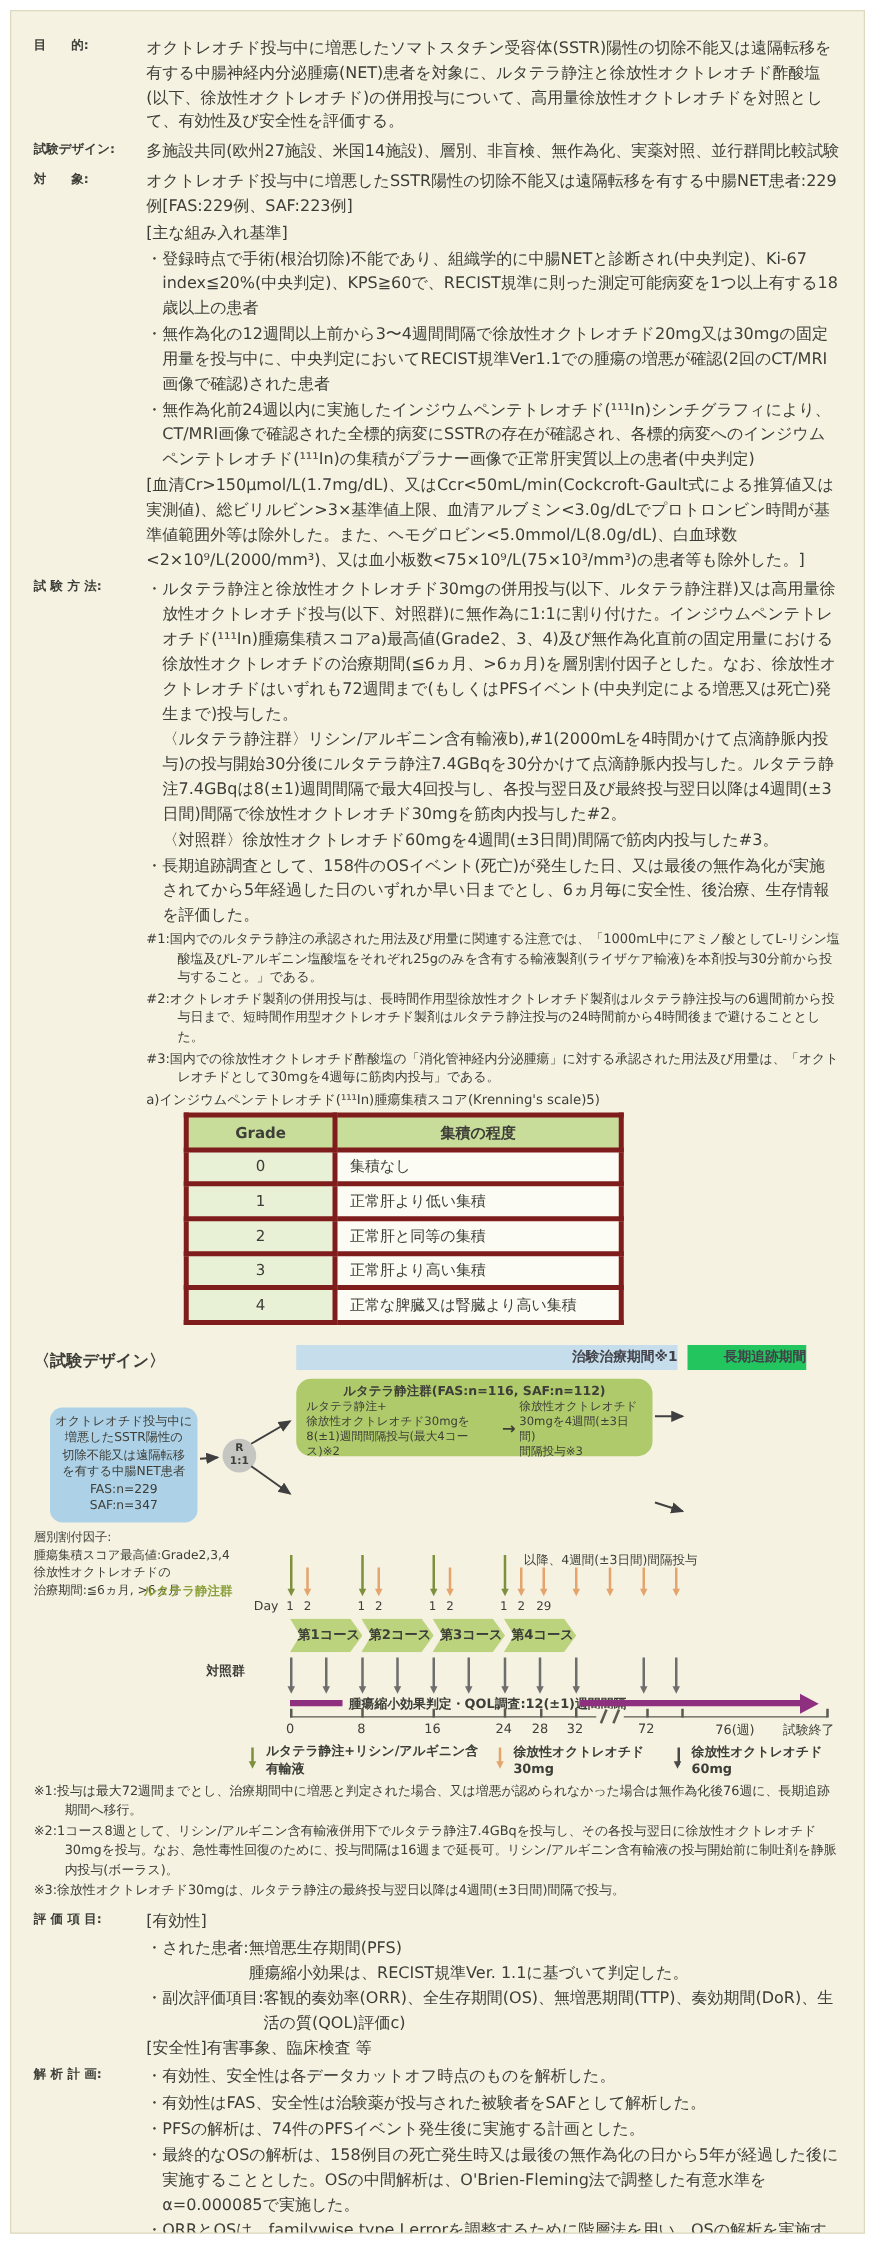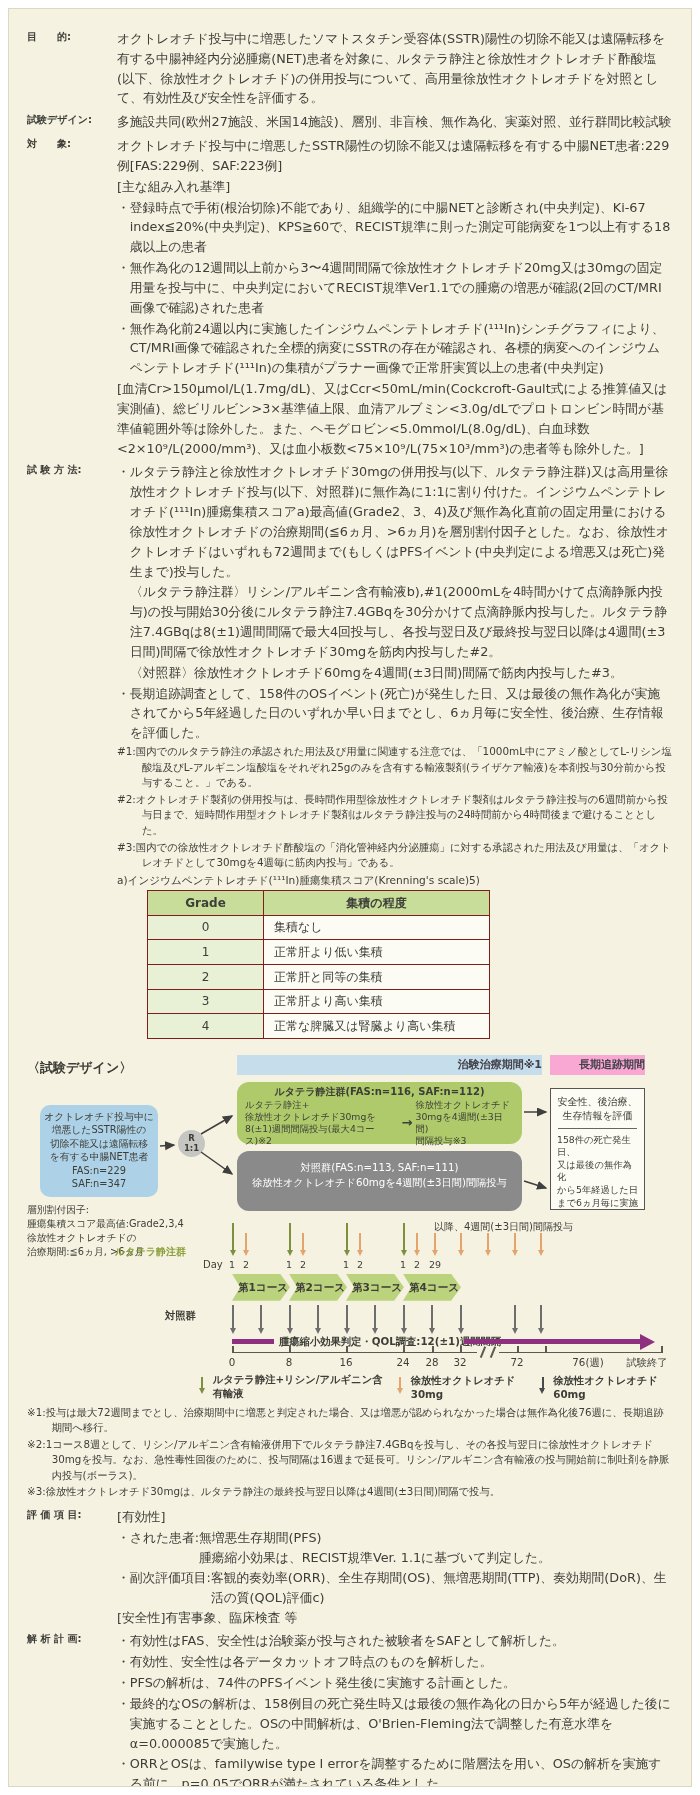--- a/index.html
+++ b/index.html
@@ -8,32 +8,32 @@
          padding:20px 18px 16px 18px;overflow:hidden;}
   .row{display:flex;margin-bottom:3px;}
   .lbl{flex:none;width:90px;font-weight:bold;font-size:10px;line-height:1.55;white-space:pre;}
   .cnt{flex:1;font-size:12.8px;line-height:1.55;}
   .cnt p{margin:0 0 1px 0;}
   .bullet{padding-left:1em;text-indent:-1em;}
   .indent1{padding-left:13px;}
   .fn{font-size:10.4px;line-height:1.5;margin:3px 0 3px 14px;padding-left:2.4em;text-indent:-2.4em;}
   .tblcap{font-size:10.6px;margin:6px 0 4px 14px;}
   table.grade{border-collapse:collapse;margin:2px 0 8px 30px;font-size:12px;}
-  table.grade th,table.grade td{border:1px solid #7f1d1d;padding:2.5px 10px;}
+  table.grade th,table.grade td{border:4px solid #7f1d1d;padding:2.5px 10px;}
   table.grade th{background:#c9dd9b;font-weight:bold;text-align:center;}
   td.gc{background:#e8f0d6;text-align:center;width:95px;}
   td.dc{background:#fcfcf5;width:205px;}
   .pre{white-space:pre-line;}
   
   .diagram{position:relative;height:346px;margin-top:8px;font-size:10px;}
   .abs{position:absolute;}
   .dg-title{font-size:13px;font-weight:bold;}
   .period{height:20px;line-height:20px;text-align:right;font-size:11px;font-weight:bold;color:#42424a;}
   .p1{background:#c6ddec;}
-  .p2{background:#f9a8d4;}
+  .p2{background:#22c55e;}
   .patient{box-sizing:border-box;background:#add1e6;border-radius:10px;text-align:center;
            font-size:9.8px;line-height:1.38;padding-top:5px;}
   .rcirc{width:27px;height:27px;border-radius:50%;background:#c5c5c2;text-align:center;
          font-size:8.5px;line-height:1.2;padding-top:3px;box-sizing:border-box;font-weight:bold;}
   .armg{box-sizing:border-box;background:#aeca6a;border-radius:12px;padding:3px 8px 2px 8px;}
   .armg .t{font-size:10px;font-weight:bold;text-align:center;}
   .cols{display:flex;align-items:center;}
   .cols .c{font-size:9.3px;line-height:1.3;}
   .cols .mid{font-size:13px;font-weight:bold;padding:0 3px;}
   .armc{box-sizing:border-box;background:#8a8a8a;border-radius:12px;color:#ffffff;text-align:center;
@@ -174,41 +174,28 @@
         <div class="c pre">ルタテラ静注+
 徐放性オクトレオチド30mgを
 8(±1)週間間隔投与(最大4コース)※2</div>
         <div class="mid">→</div>
         <div class="c pre">徐放性オクトレオチド
 30mgを4週間(±3日間)
 間隔投与※3</div>
       </div>
     </div>
 
-    <div class="abs armc" style="left:210px;top:96px;width:285px;height:60px;">
-      <div>対照群(FAS:n=113, SAF:n=111)</div>
-      <div>徐放性オクトレオチド60mgを4週間(±3日間)間隔投与</div>
-    </div>
-
-    <div class="abs fup" style="left:523px;top:33px;width:95px;height:122px;">
-      <div class="a pre">安全性、後治療、
-生存情報を評価</div>
-      <hr>
-      <div class="b pre">158件の死亡発生日、
-又は最後の無作為化
-から5年経過した日
-まで6ヵ月毎に実施</div>
-    </div>
+
 
     <div class="abs strat pre" style="left:0;top:148px;">層別割付因子:
 腫瘍集積スコア最高値:Grade2,3,4
 徐放性オクトレオチドの
 治療期間:≦6ヵ月, &gt;6ヵ月</div>
     <div class="abs lutlbl" style="left:88px;top:190px;">ルタテラ静注群</div>
-    <div class="abs" style="left:392px;top:165px;font-size:10px;margin-left:15px;">以降、4週間(±3日間)間隔投与</div>
+    <div class="abs" style="left:392px;top:165px;font-size:10px;">以降、4週間(±3日間)間隔投与</div>
 
     <span class="varr grn" style="left:205px;top:168px;height:30px;"></span>
     <span class="varr grn" style="left:262px;top:168px;height:30px;"></span>
     <span class="varr grn" style="left:319px;top:168px;height:30px;"></span>
     <span class="varr grn" style="left:376px;top:168px;height:30px;"></span>
     <span class="varr org" style="left:218px;top:178px;height:20px;"></span>
     <span class="varr org" style="left:275px;top:178px;height:20px;"></span>
     <span class="varr org" style="left:332px;top:178px;height:20px;"></span>
     <span class="varr org" style="left:389px;top:178px;height:20px;"></span>
     <span class="varr org" style="left:407px;top:178px;height:20px;"></span>
@@ -310,21 +297,21 @@
         <span class="sub">・副次評価項目:</span>
         <span>客観的奏効率(ORR)、全生存期間(OS)、無増悪期間(TTP)、奏効期間(DoR)、生活の質(QOL)評価c)</span>
       </div>
       <p>[安全性]有害事象、臨床検査 等</p>
     </div>
   </div>
 
   <div class="row">
     <div class="lbl">解 析 計 画:</div>
     <div class="cnt">
+      <p class="bullet">・有効性、安全性は各データカットオフ時点のものを解析した。</p>
       <p class="bullet">・有効性はFAS、安全性は治験薬が投与された被験者をSAFとして解析した。</p>
-      <p class="bullet">・有効性、安全性は各データカットオフ時点のものを解析した。</p>
       <p class="bullet">・PFSの解析は、74件のPFSイベント発生後に実施する計画とした。</p>
       <p class="bullet">・最終的なOSの解析は、158例目の死亡発生時又は最後の無作為化の日から5年が経過した後に実施することとした。OSの中間解析は、O'Brien-Fleming法で調整した有意水準をα=0.000085で実施した。</p>
       <p class="bullet">・ORRとOSは、familywise type Ⅰ errorを調整するために階層法を用い、OSの解析を実施する前に、p=0.05でORRが満たされている条件とした。</p>
     </div>
   </div>
 
 </div>
 
 </body></html>

